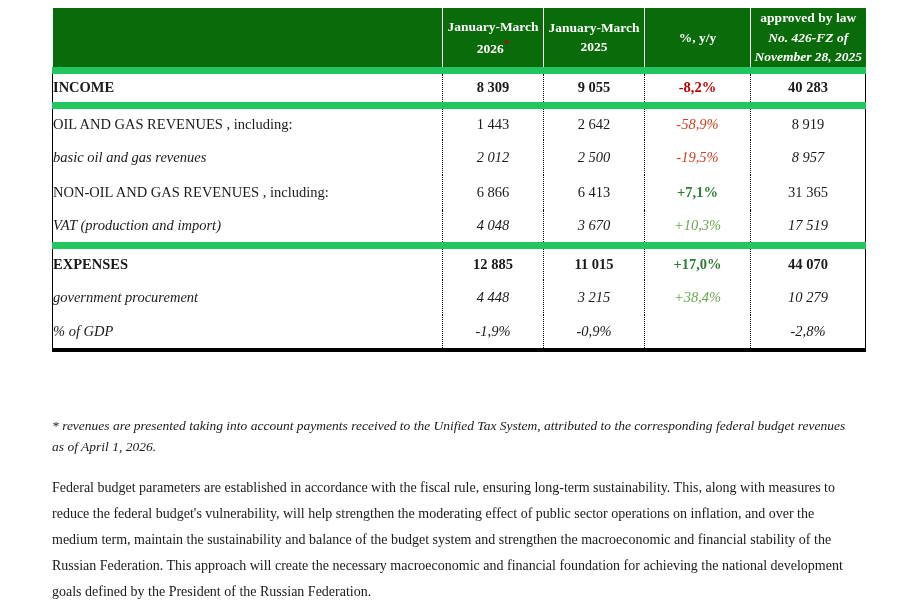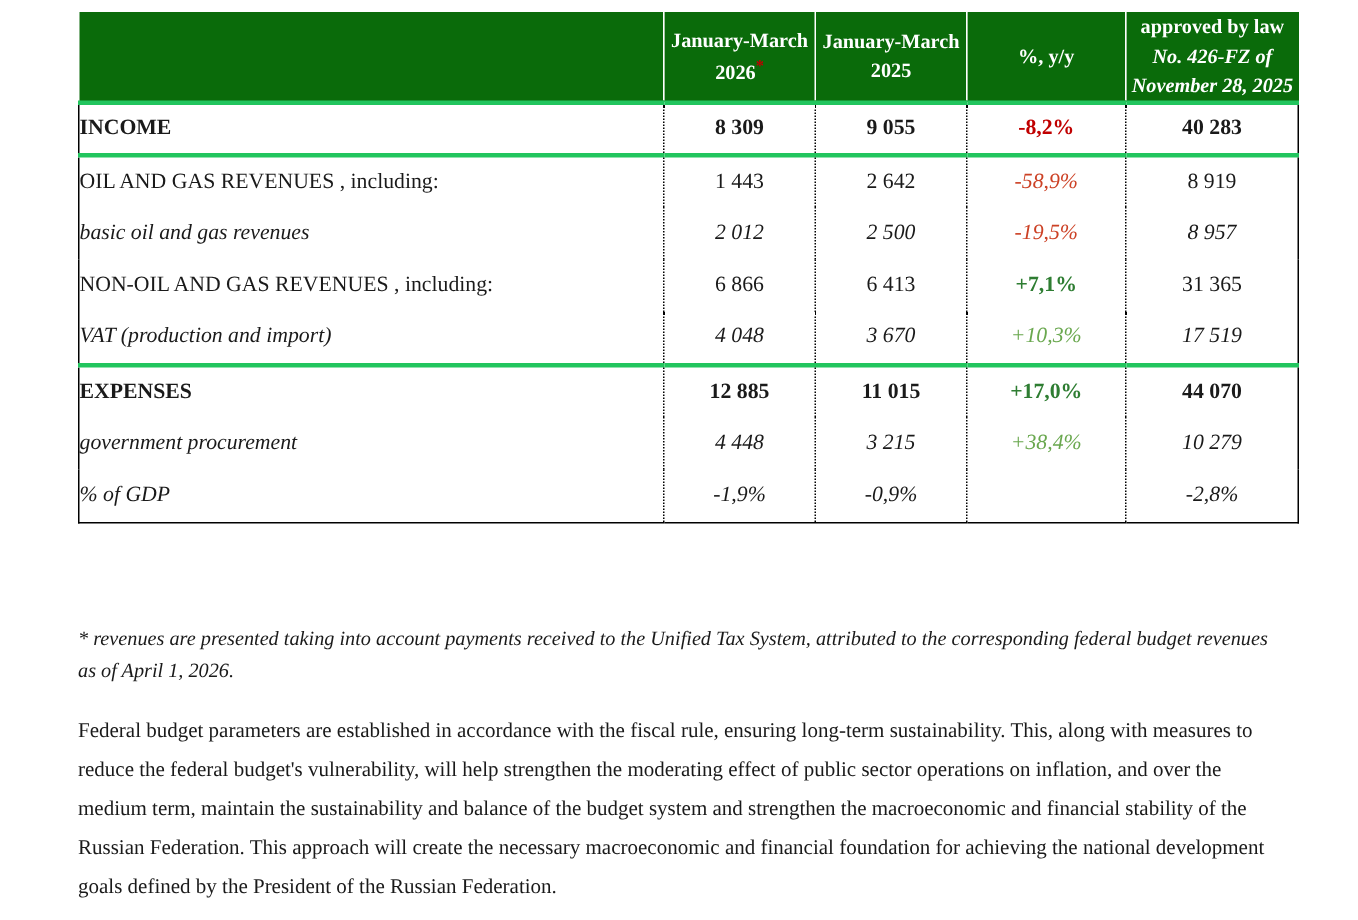--- a/index.html
+++ b/index.html
@@ -86,22 +86,22 @@
     border-left: none;
     border-right: 1px solid #000000;
   }
   .bold { font-weight: bold; }
   .ital { font-style: italic; }
   .ind { padding-left: 26px; }
   .pos { color: #2e7d32; font-weight: bold; }
   .pos.soft { color: #6aa84f; font-weight: normal; font-style: italic; }
   .neg { color: #c00000; font-weight: bold; }
   .neg.soft { color: #cc4125; font-weight: normal; font-style: italic; }
-  tr.sep-top td { border-top: 3px solid #22c55e; }
-  tr.last-row td { border-bottom: 1px solid #000000; }
+  tr.sep-top td { border-top: 7px solid #22c55e; }
+  tr.last-row td { border-bottom: 4px solid #000000; }
 
   .footnote {
     position: absolute;
     left: 52px;
     top: 416px;
     width: 805px;
     font-size: 13.5px;
     font-style: italic;
     line-height: 1.55;
     color: #1a1a1a;

